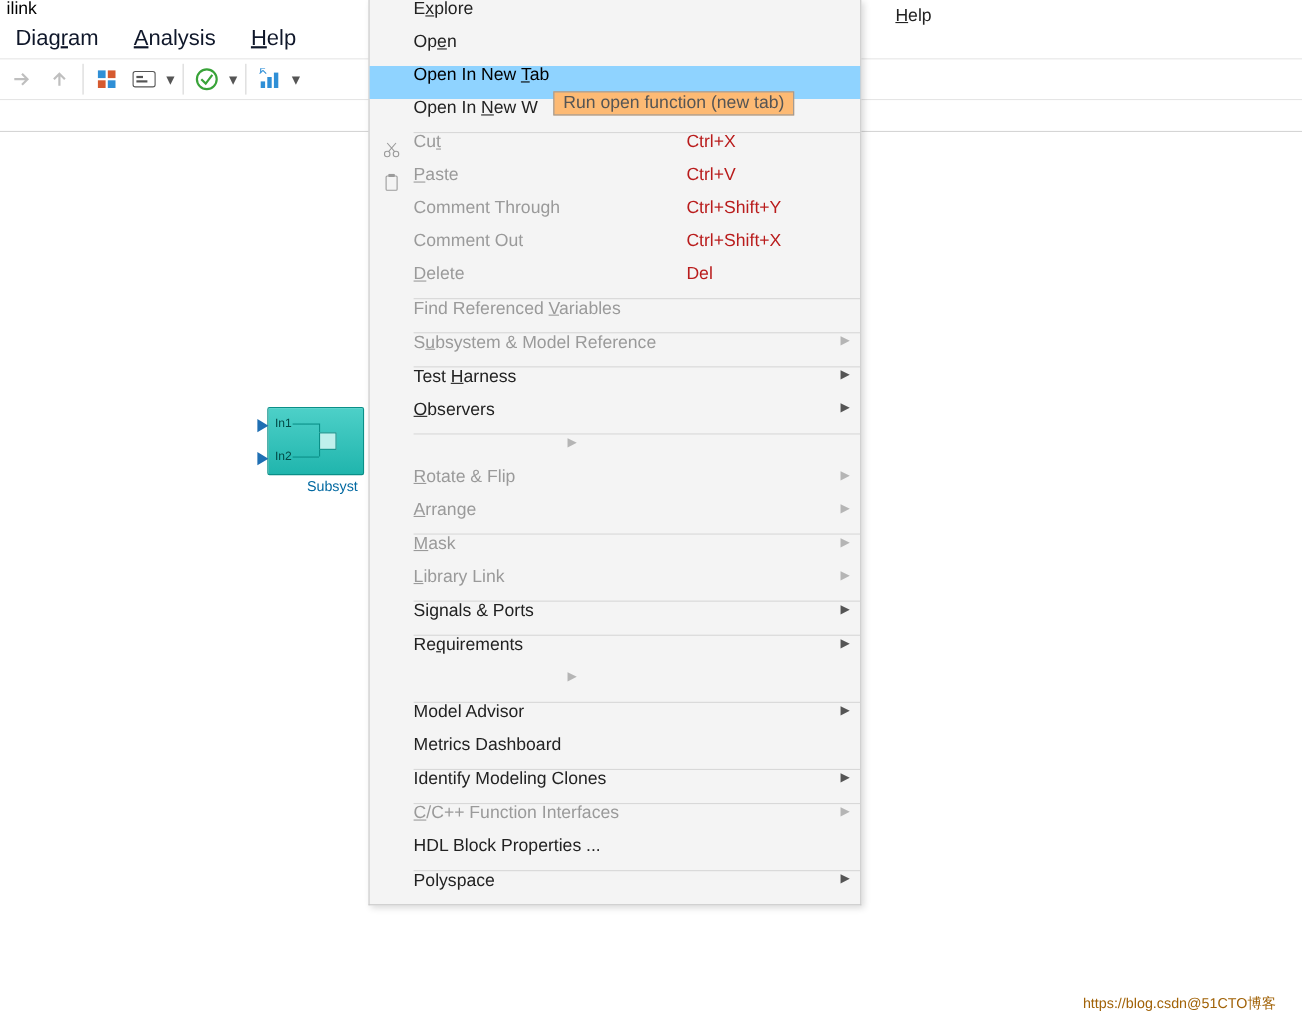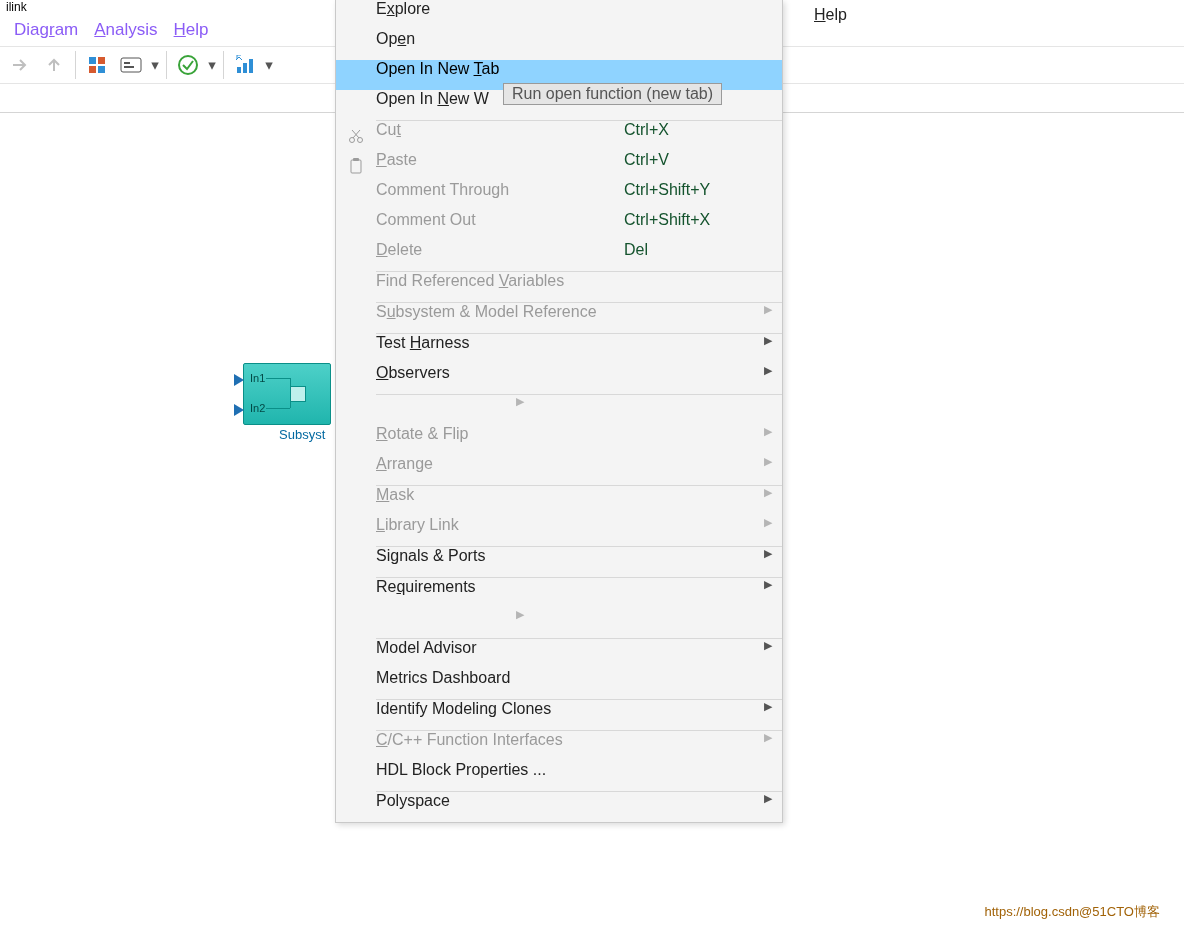--- a/index.html
+++ b/index.html
@@ -1,18 +1,18 @@
 <!DOCTYPE html>
 <html><head>
 <meta charset="utf-8">
 <style>
   html,body{margin:0;padding:0;width:1184px;height:927px;background:#fff;
     font-family:"Segoe UI",Arial,sans-serif;font-size:15px;color:#222;overflow:hidden}
-  .title{padding:0 6px;font-size:12px;color:#000}
-  .menubar{display:flex;gap:16px;padding:6px 14px;font-size:17px;color:#8b5cf6}
+  .title{padding:0 6px;font-size:16px;color:#000}
+  .menubar{display:flex;gap:32px;padding:6px 14px;font-size:20px;color:#0f172a}
   .menubar span{cursor:default}
   .u{text-decoration:underline}
   .toolbar{display:flex;align-items:center;gap:2px;padding:2px 4px;border-top:1px solid #e5e5e5;border-bottom:1px solid #e5e5e5}
   .tbtn{width:30px;height:30px;display:flex;align-items:center;justify-content:center;border:1px solid transparent}
   .tsep{width:1px;height:28px;background:#d5d5d5;margin:0 3px}
   .dd{width:12px;display:flex;align-items:center;justify-content:center;color:#555}
   .tabstrip{height:24px;border-bottom:1px solid #d5d5d5;margin-top:4px}
   .canvas{position:relative;width:100%;height:780px}
   .block{position:absolute;left:243px;top:250px}
   .block .body{width:86px;height:60px;background:linear-gradient(#4dd0c8,#20b5ad);
@@ -37,24 +37,24 @@
   .ic{width:40px;display:flex;align-items:center;justify-content:center;color:#9b9b9b}
   .lab{flex:1}
   .sc{width:140px;color:#555}
   .ar{width:18px;color:#555;font-size:11px}
   .sep{height:1px;background:#d8d8d8;margin-left:40px}
   .hl{background:#8fd3ff;color:#000}
   .hl .sc{color:#000}
   .en{color:#222}
   .en .sc{color:#222}
   .dis{color:#9a9a9a}
-  .dis .sc{color:#14532d}
+  .dis .sc{color:#b91c1c}
   .dis .ar{color:#b5b5b5}
   
-  .tip{position:absolute;left:503px;top:83px;background:#e5e5e5;border:1px solid #9a9a9a;
+  .tip{position:absolute;left:503px;top:83px;background:#fdba74;border:1px solid #9a9a9a;
     padding:1px 8px;font-size:16px;color:#555}
   
   .help{position:absolute;left:814px;top:6px;font-size:16px}
   .wm{position:absolute;right:24px;bottom:6px;color:#a16207;font-size:13px}
   svg{display:block}
 </style>
 </head>
 <body>
 
 <div class="title">ilink</div>

